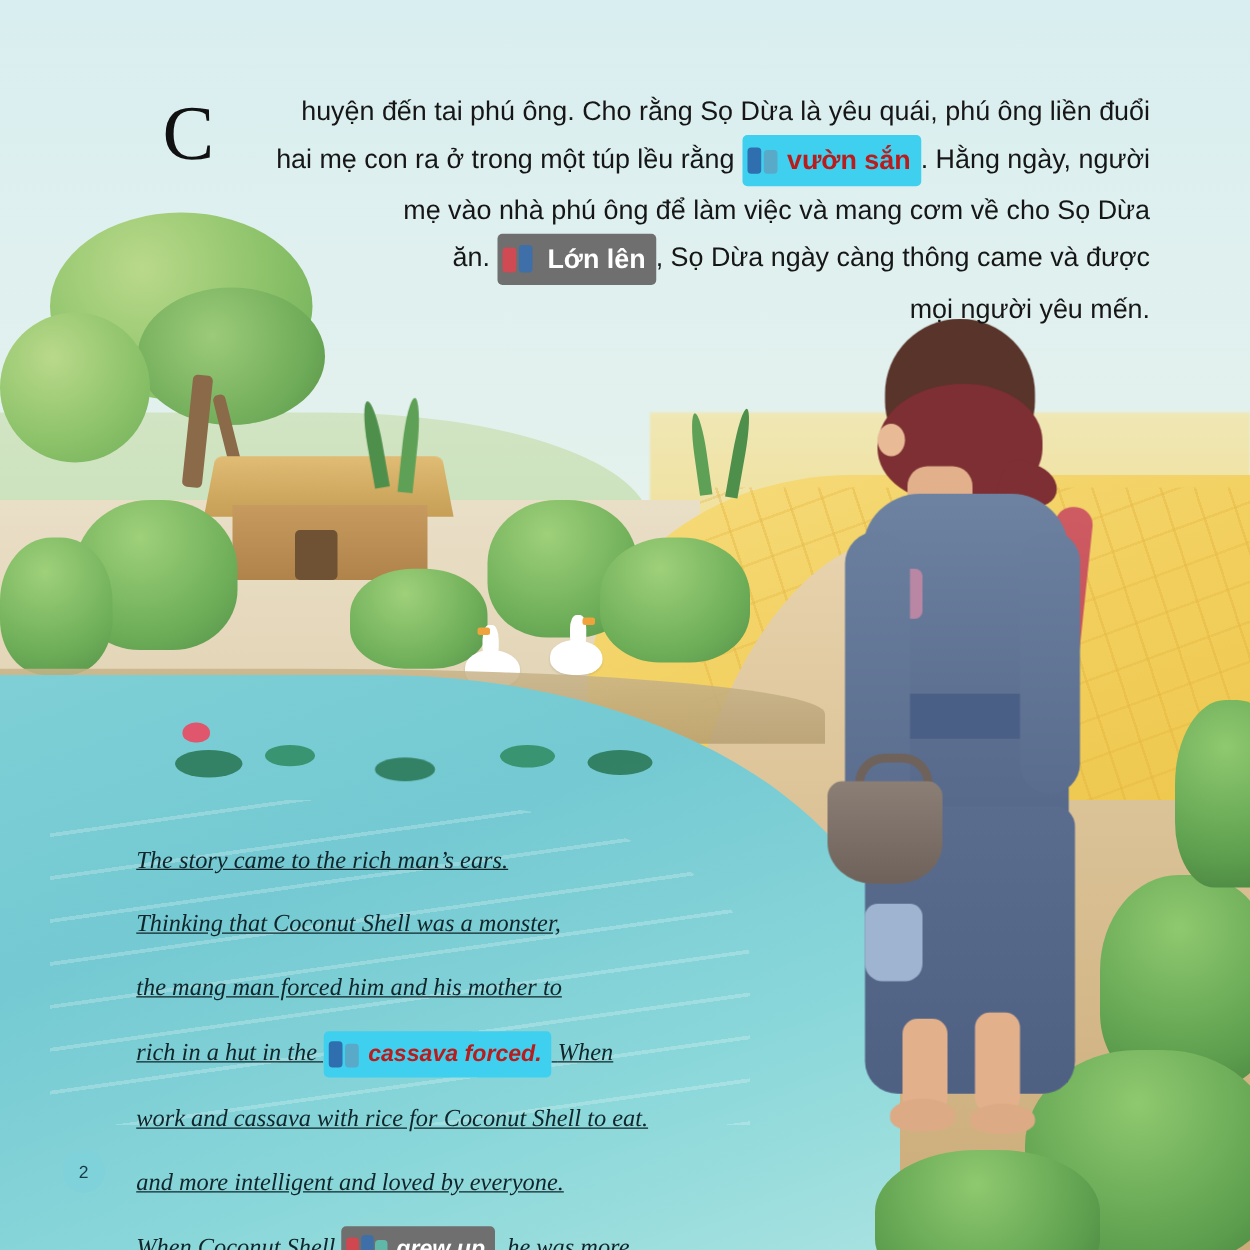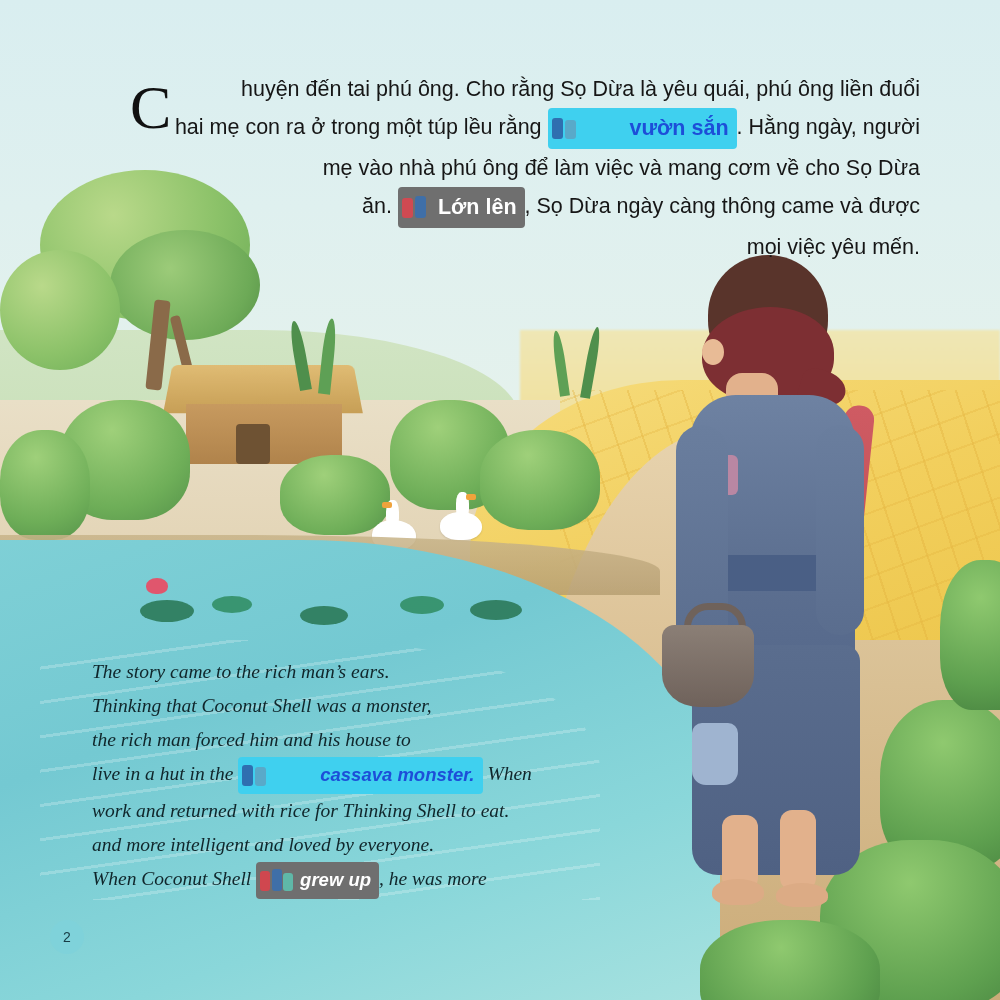--- a/index.html
+++ b/index.html
@@ -249,21 +249,21 @@
 
   .hl {
     display: inline-flex;
     align-items: center;
     vertical-align: middle;
     border-radius: 4px;
     padding: 1px 8px 2px 4px;
     font-weight: bold;
     white-space: nowrap;
   }
-  .hl.cyan { background: #3fd0ef; color: #1d4ed8; gap: 46px; }
+  .hl.cyan { background: #3fd0ef; color: #b91c1c; }
   .hl.grey { background: #6f6f6f; color: #ffffff; }
 
   .minifig {
     display:inline-block;
     width: 16px; height: 22px;
     margin-right: 6px;
     border-radius: 3px;
     vertical-align: middle;
     position: relative;
     flex: none;
@@ -306,21 +306,21 @@
   .en-text {
     position: absolute;
     left: 92px; top: 655px;
     width: 560px;
     font-family: "Liberation Serif", serif;
     font-style: italic;
     font-size: 19.5px;
     line-height: 34px;
     color: #10262b;
   }
-  .en-text p { margin: 0; }
+  .en-text p { margin: 17px; text-decoration: underline; }
   .en-text .hl { font-style: italic; font-family: "Liberation Sans", sans-serif; font-size: 18.5px; }
 
   
   .page-num {
     position: absolute;
     left: 50px; bottom: 46px;
     width: 34px; height: 34px;
     border-radius: 50%;
     background: #7fd2da;
     color: #173b44;
@@ -417,34 +417,34 @@
       <span class="hl cyan">
           <span class="minifig pair"></span>
           <span>vườn sắn</span>
         </span><span>. Hằng ngày, người</span></p>
     <p><span>mẹ vào nhà phú ông để làm việc và mang cơm về cho Sọ Dừa</span></p>
     <p><span>ăn.</span>
       <span class="hl grey">
           <span class="minifig duo2"></span>
           <span>Lớn lên</span>
         </span><span>,  Sọ Dừa ngày càng thông came và được</span></p>
-    <p><span>mọi việc yêu mến.</span></p>
+    <p><span>mọi người yêu mến.</span></p>
   </div>
 
   <div class="en-text">
     <p><span>The story came to the rich man’s ears.</span></p>
     <p><span>Thinking that Coconut Shell was a monster,</span></p>
-    <p><span>the rich man forced him and his house to</span></p>
-    <p><span>live in a hut in the</span>
+    <p><span>the mang man forced him and his mother to</span></p>
+    <p><span>rich in a hut in the</span>
       <span class="hl cyan">
           <span class="minifig pair"></span>
-          <span>cassava monster.</span>
+          <span>cassava forced.</span>
         </span>
       <span>When</span></p>
-    <p><span>work and returned with rice for Thinking Shell to eat.</span></p>
+    <p><span>work and cassava with rice for Coconut Shell to eat.</span></p>
     <p><span>and more intelligent and loved by everyone.</span></p>
     <p><span>When Coconut Shell</span>
       <span class="hl grey">
           <span class="minifig people">
             <i></i>
           </span>
           <span>grew up</span>
         </span><span>, he was more</span></p>
   </div>
 

